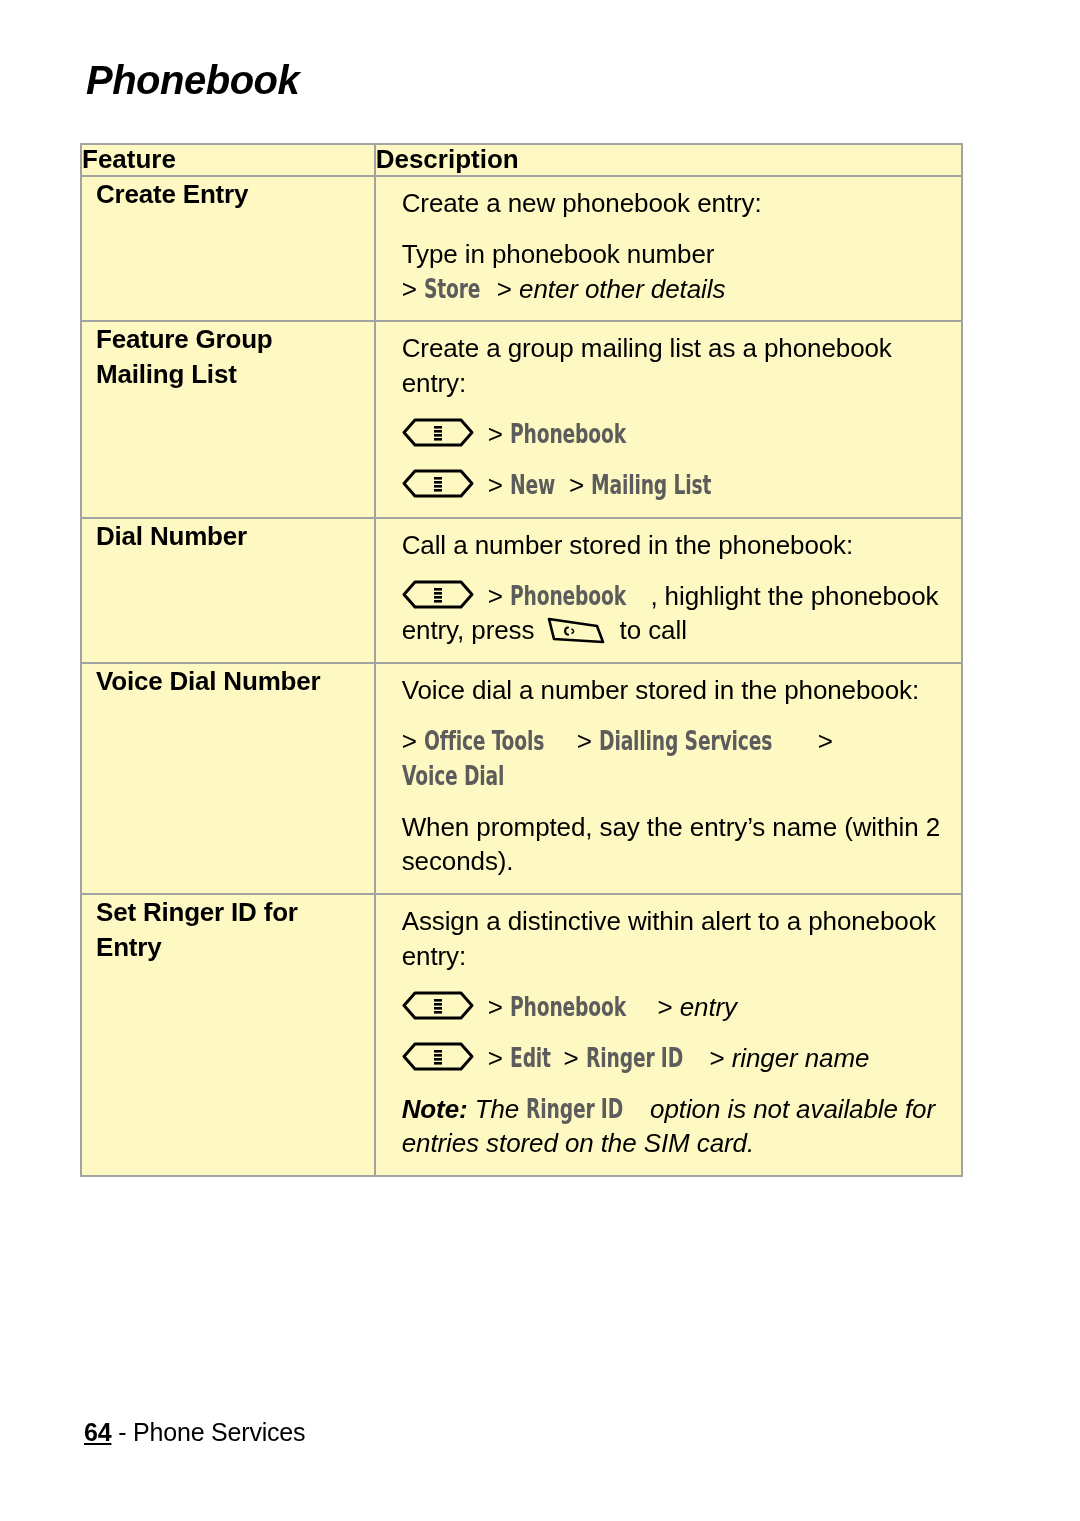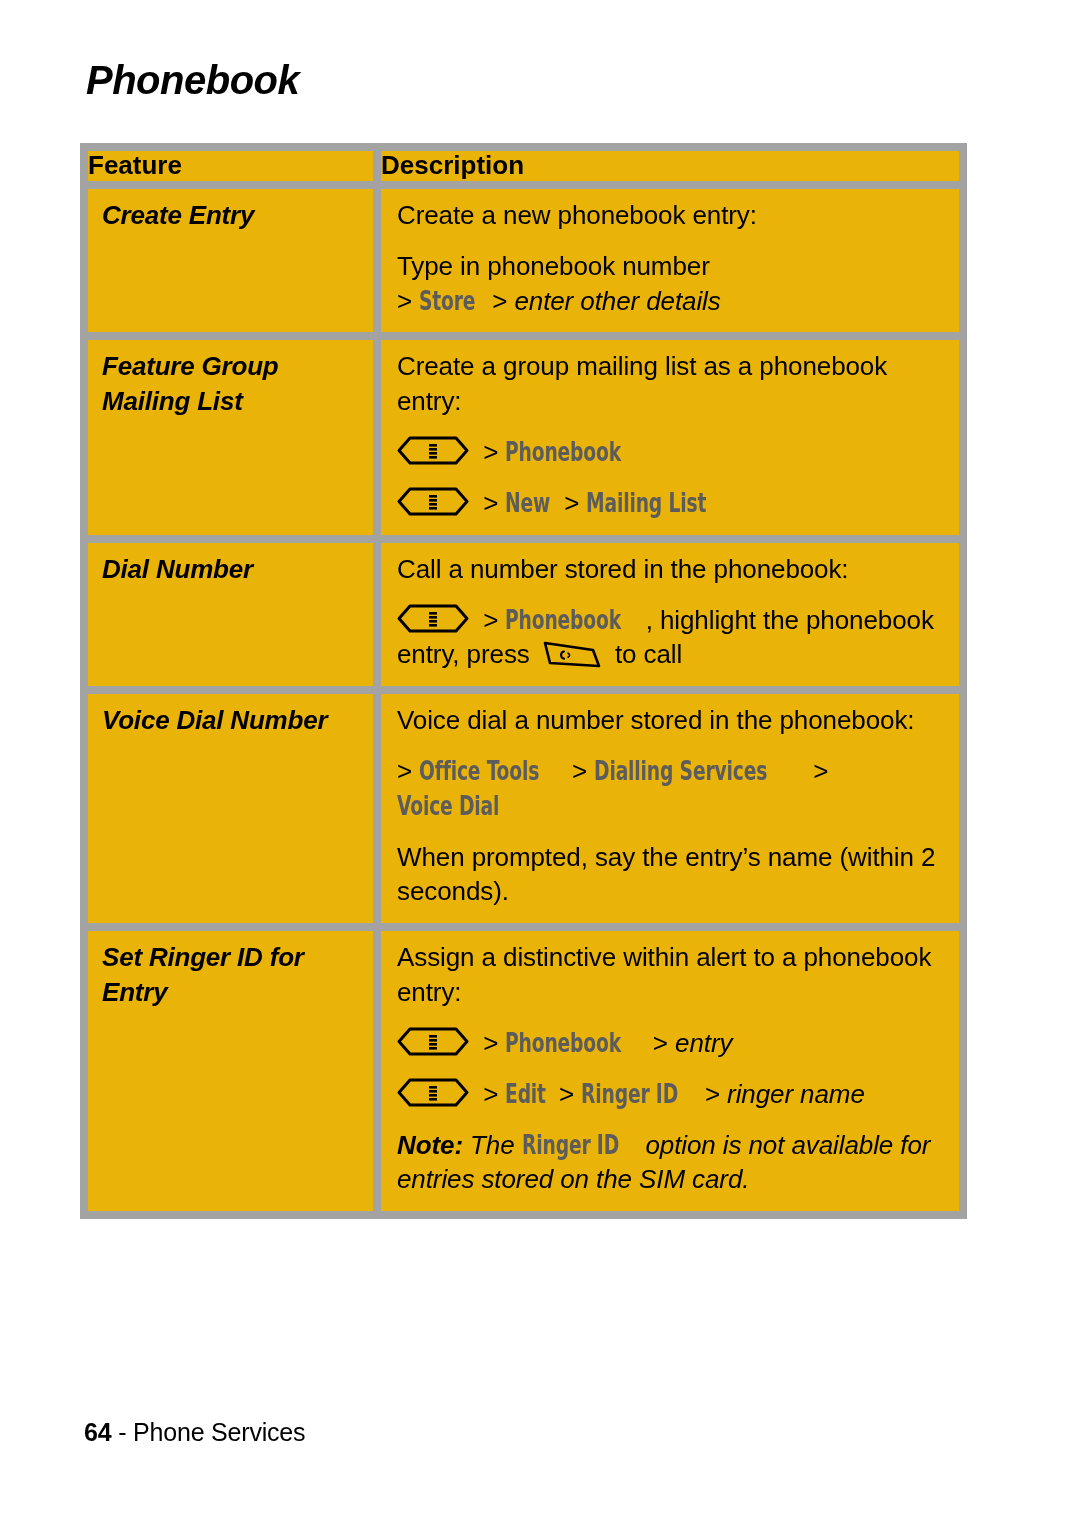--- a/index.html
+++ b/index.html
@@ -40,31 +40,30 @@
   
   .feature-table {
     position: absolute;
     left: 80px;
     top: 143px;
     width: 883px;
     border-collapse: collapse;
     table-layout: fixed;
   }
   .feature-table td, .feature-table th {
-    border: 8px solid #a3a3a3;
+    border: 2px solid #a3a3a3;
     vertical-align: top;
     padding: 0;
-    background: #eab308;
+    background: #fef9c3;
   }
   .col-feature { width: 293px; }
   .col-desc    { width: 586px; }
 
   .cell-pad {
-    padding: 9px 14px 14px 14px;
-    font-style: italic;
+    padding: 0 14px 14px 14px;
   }
   .cell-pad-desc {
     padding: 9px 14px 14px 16px;
   }
 
   
   .hdr {
     font-size: 26px;
     font-weight: bold;
     line-height: 1.15;
@@ -81,21 +80,21 @@
     letter-spacing: -0.2px;
   }
 
   
   .desc-block {
     font-size: 26px;
     line-height: 1.34;
     letter-spacing: -0.1px;
   }
   .para {
-    margin: 0 0 16px 0;
+    margin: 0 0 16px 10px;
   }
   .para:last-child { margin-bottom: 0; }
   .para.tight {
     margin-bottom: 0;
   }
   .para.nogap {
     margin-top: 0;
   }
 
   
@@ -133,20 +132,21 @@
     position: absolute;
     left: 84px;
     top: 1420px;
     font-size: 25px;
     line-height: 1;
     white-space: nowrap;
     letter-spacing: -0.2px;
   }
   .footer .pageno {
     font-weight: bold;
+    text-decoration: underline;
   }
   .footer .ftext {
     font-weight: normal;
   }
 </style>
 </head>
 <body>
 
 <div class="page">
 

